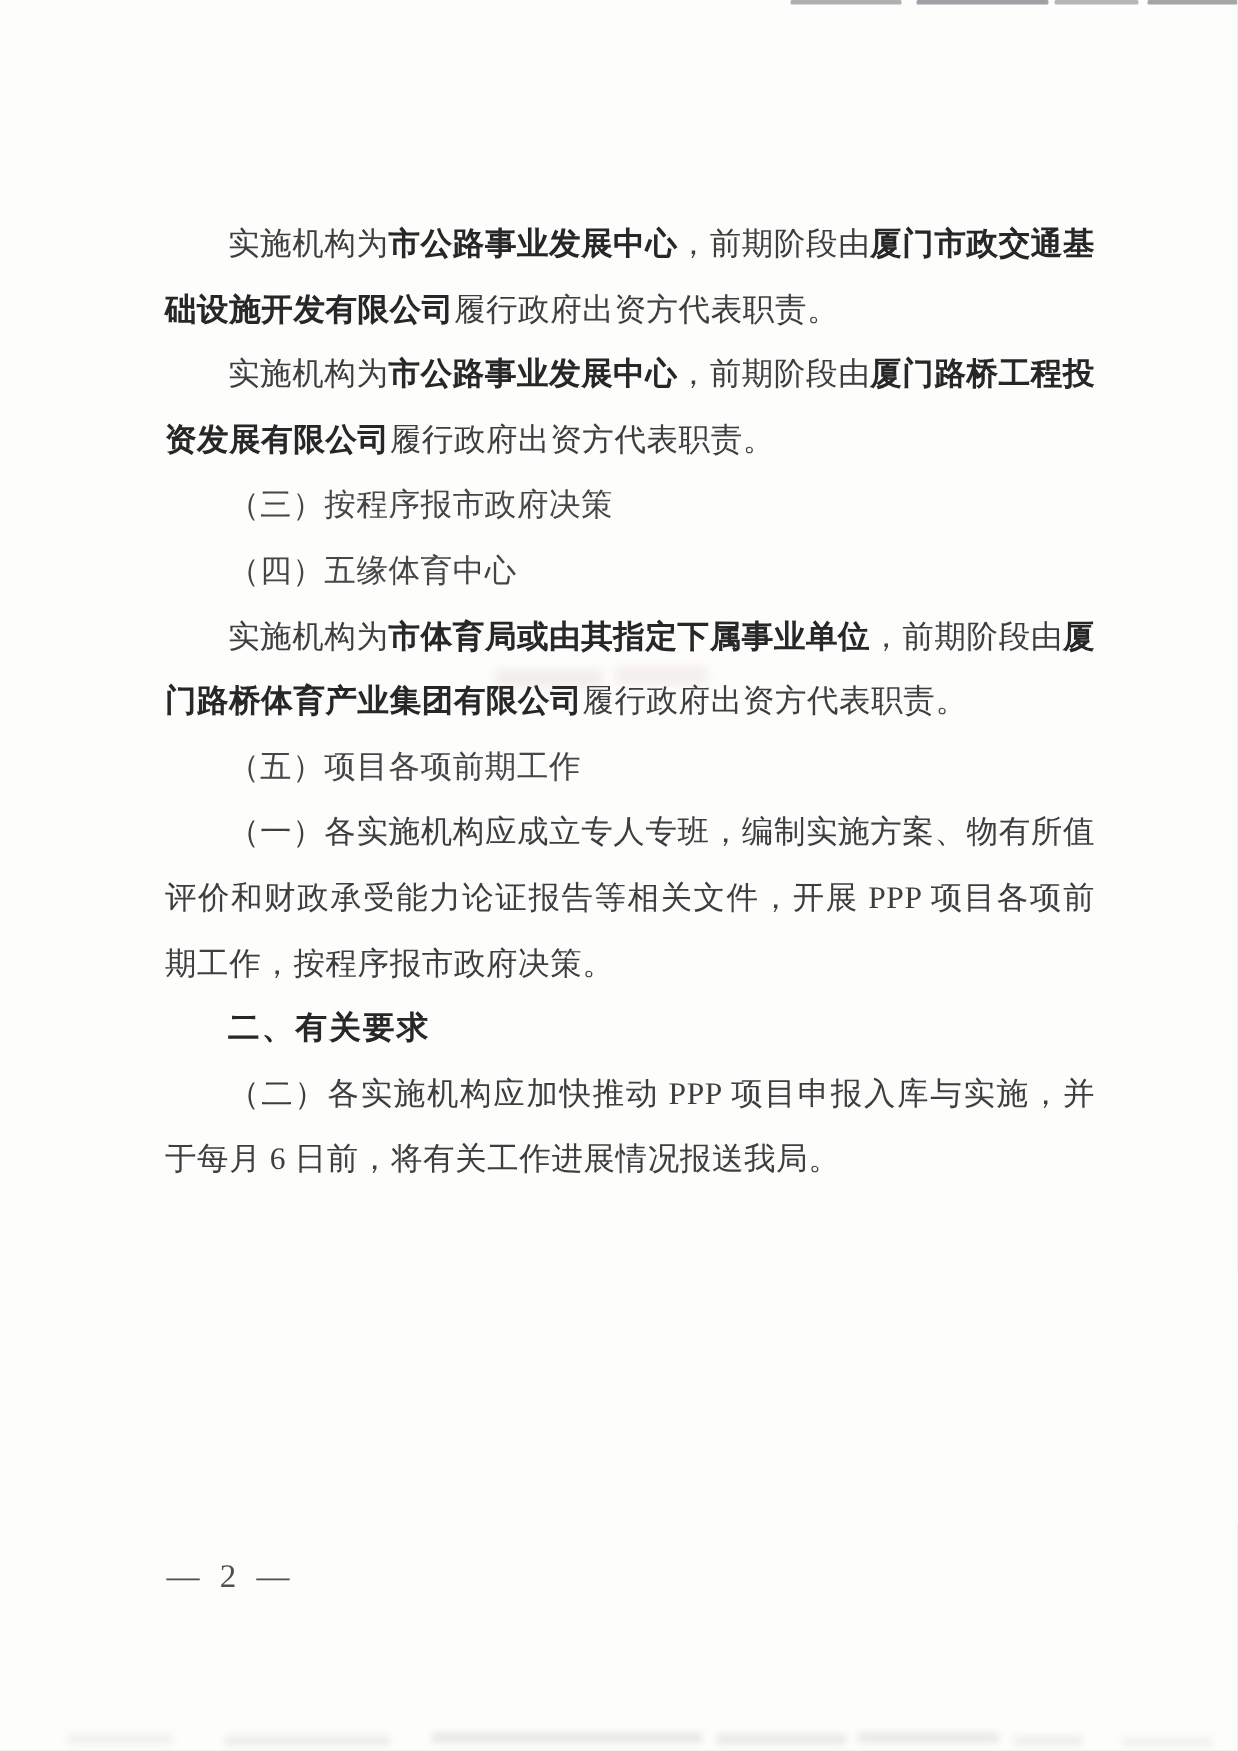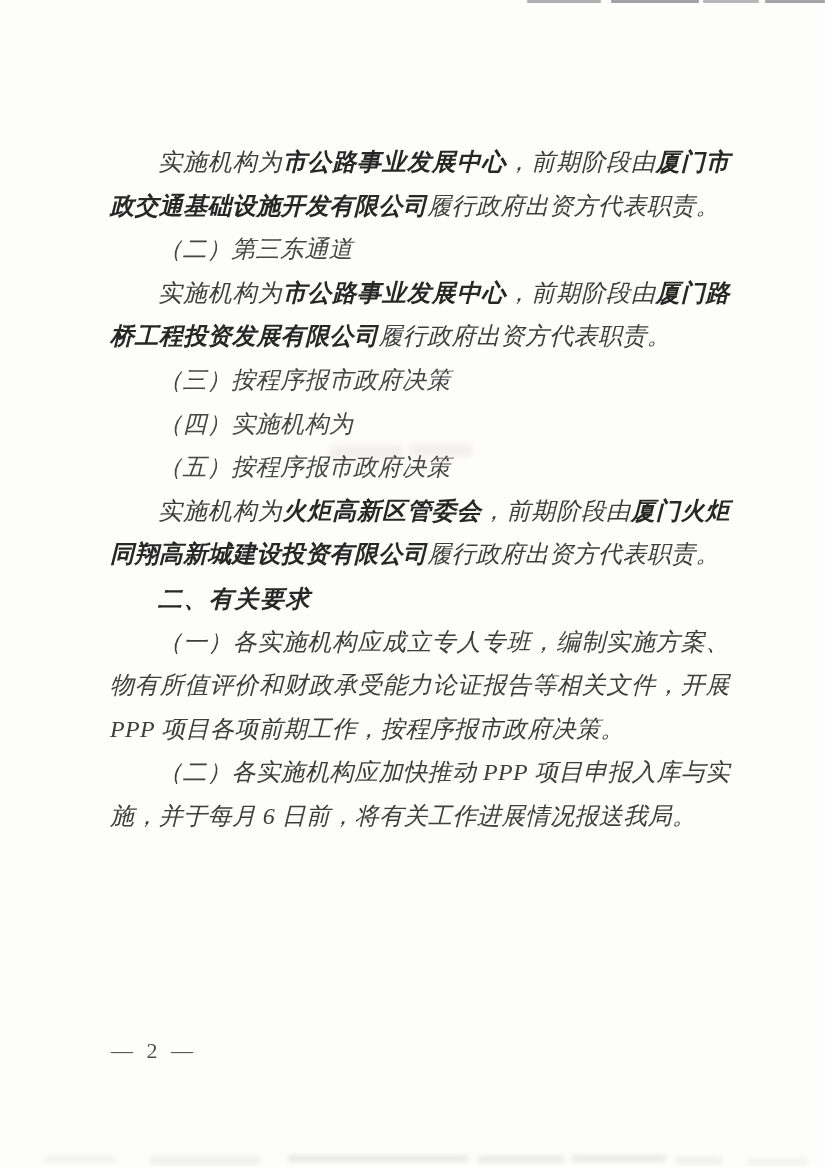--- a/index.html
+++ b/index.html
@@ -6,26 +6,25 @@
   .page{
     position:relative;
     width:825px;height:1167px;
     background:#fdfdfc;
     overflow:hidden;
     font-family:"Liberation Serif","DejaVu Serif",serif;
   }
   .doc{
     position:absolute;
     left:110px;top:141px;width:620px;
-    font-size:24px;
+    font-size:21px;
     line-height:43.6px;
     color:#3e3e3e;
     letter-spacing:0.4px;
     text-align:justify;
-    font-style:italic;
   }
   .para{ text-indent:2em; margin:0; }
   .para span.b{ font-weight:bold; color:#272727; }
   .para.heading{ color:#464646; }
   .para.section{
     font-family:"Liberation Sans","DejaVu Sans",sans-serif;
     font-weight:bold;
     color:#2e2e2e;
     letter-spacing:1.5px;
   }
@@ -50,28 +49,27 @@
   <div class="artifact top-dash" style="left:527px;width:74px;opacity:.42;"></div>
   <div class="artifact top-dash" style="left:611px;width:88px;opacity:.5;"></div>
   <div class="artifact top-dash" style="left:703px;width:56px;opacity:.38;"></div>
   <div class="artifact top-dash" style="left:765px;width:60px;opacity:.48;"></div>
 
   <div class="artifact bleed" style="left:330px;top:446px;width:72px;height:13px;opacity:.10;"></div>
   <div class="artifact bleed" style="left:410px;top:444px;width:62px;height:13px;opacity:.09;"></div>
 
   <div class="doc">
       <div class="para body"><span>实施机构为</span><span class="b">市公路事业发展中心</span><span>，前期阶段由</span><span class="b">厦门市政交通基础设施开发有限公司</span><span>履行政府出资方代表职责。</span></div>
-      <div class="para heading"><span>（二）第三东通道</span></div>
       <div class="para body"><span>实施机构为</span><span class="b">市公路事业发展中心</span><span>，前期阶段由</span><span class="b">厦门路桥工程投资发展有限公司</span><span>履行政府出资方代表职责。</span></div>
       <div class="para heading"><span>（三）按程序报市政府决策</span></div>
-      <div class="para heading"><span>（四）实施机构为</span></div>
-      <div class="para heading"><span>（五）按程序报市政府决策</span></div>
-      <div class="para body"><span>实施机构为</span><span class="b">火炬高新区管委会</span><span>，前期阶段由</span><span class="b">厦门火炬同翔高新城建设投资有限公司</span><span>履行政府出资方代表职责。</span></div>
+      <div class="para heading"><span>（四）五缘体育中心</span></div>
+      <div class="para body"><span>实施机构为</span><span class="b">市体育局或由其指定下属事业单位</span><span>，前期阶段由</span><span class="b">厦门路桥体育产业集团有限公司</span><span>履行政府出资方代表职责。</span></div>
+      <div class="para heading"><span>（五）项目各项前期工作</span></div>
+      <div class="para body"><span>（一）各实施机构应成立专人专班，编制实施方案、物有所值评价和财政承受能力论证报告等相关文件，开展 PPP 项目各项前期工作，按程序报市政府决策。</span></div>
       <div class="para section"><span class="b">二、有关要求</span></div>
-      <div class="para body"><span>（一）各实施机构应成立专人专班，编制实施方案、物有所值评价和财政承受能力论证报告等相关文件，开展 PPP 项目各项前期工作，按程序报市政府决策。</span></div>
       <div class="para body"><span>（二）各实施机构应加快推动 PPP 项目申报入库与实施，并于每月 6 日前，将有关工作进展情况报送我局。</span></div>
     </div>
 
   <div class="pagenum">— 2 —</div>
 
   <div class="artifact bottom-smudge" style="left:45px;top:1156px;width:70px;opacity:.08;"></div>
   <div class="artifact bottom-smudge" style="left:150px;top:1157px;width:110px;opacity:.10;"></div>
   <div class="artifact bottom-smudge" style="left:288px;top:1155px;width:180px;opacity:.14;"></div>
   <div class="artifact bottom-smudge" style="left:478px;top:1156px;width:86px;opacity:.13;"></div>
   <div class="artifact bottom-smudge" style="left:572px;top:1155px;width:94px;opacity:.13;"></div>

